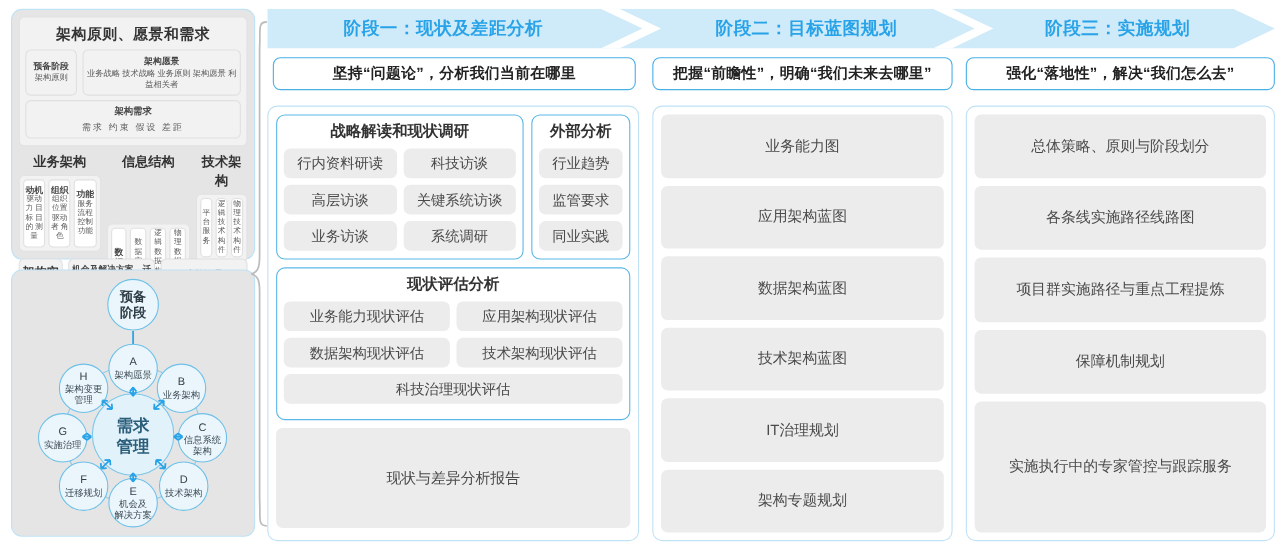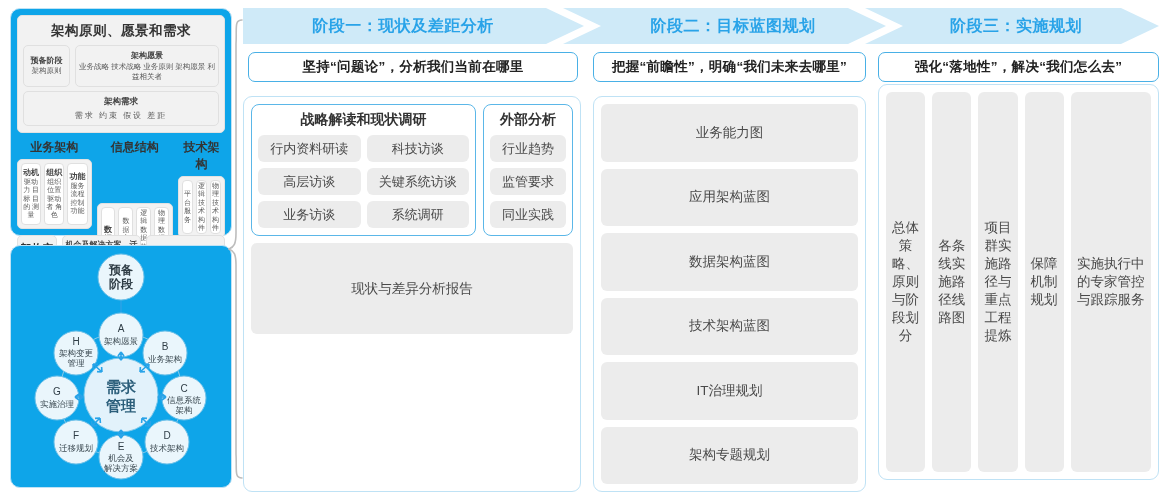--- a/index.html
+++ b/index.html
@@ -16,21 +16,21 @@
   }
 
   
   #left-col {
     position: absolute; left: 10px; top: 8px;
     width: 222px; height: 484px;
   }
   .lpanel {
     border: 1px solid #bfe2f5;
     border-radius: 10px;
-    background: #0ea5e9;
+    background: #e5e5e5;
     padding: 6px;
   }
   #togaf-panel { height: 228px; }
   #cycle-panel { height: 243px; margin-top: 9px; position: relative; }
 
   .grpbox {
     background: #f2f2f2;
     border: 1px solid #e2e2e2;
     border-radius: 5px;
   }
@@ -171,22 +171,22 @@
   #p1-assess .chips-grid { grid-template-columns: 1fr 1fr; }
   #p1-assess .chip.wide { grid-column: 1 / span 2; }
   #p1-report { margin-top: 7px; height: 91px; width: 100%; }
 
   
   #p2-body { left: 593px; top: 96px; width: 273px; height: 396px;
              display: flex; flex-direction: column; gap: 7px; }
   #p2-body .card { flex: 1; }
 
   
-  #p3-body { left: 878px; top: 84px; width: 281px; height: 396px;
-             display: flex; flex-direction: row; gap: 7px; }
+  #p3-body { left: 878px; top: 96px; width: 281px; height: 396px;
+             display: flex; flex-direction: column; gap: 7px; }
   #p3-body .card { flex: 1; }
   #p3-body .card.tall { flex: 2.05; }
 </style>
 </head>
 <body>
 
 <div id="root">
 
   <div id="left-col">
 
@@ -386,20 +386,30 @@
       <div id="p1-external" class="group">
         <div class="group-title">外部分析</div>
         <div class="chips-grid">
           <div class="chip">行业趋势</div>
           <div class="chip">监管要求</div>
           <div class="chip">同业实践</div>
         </div>
       </div>
     </div>
 
+    <div id="p1-assess" class="group">
+      <div class="group-title">现状评估分析</div>
+      <div class="chips-grid">
+        <div class="chip">业务能力现状评估</div>
+        <div class="chip">应用架构现状评估</div>
+        <div class="chip">数据架构现状评估</div>
+        <div class="chip">技术架构现状评估</div>
+        <div class="chip wide">科技治理现状评估</div>
+      </div>
+    </div>
 
     <div id="p1-report" class="card">现状与差异分析报告</div>
   </div>
 
   <div id="p2-body" class="phase-body">
     <div class="card">业务能力图</div>
     <div class="card">应用架构蓝图</div>
     <div class="card">数据架构蓝图</div>
     <div class="card">技术架构蓝图</div>
     <div class="card">IT治理规划</div>

